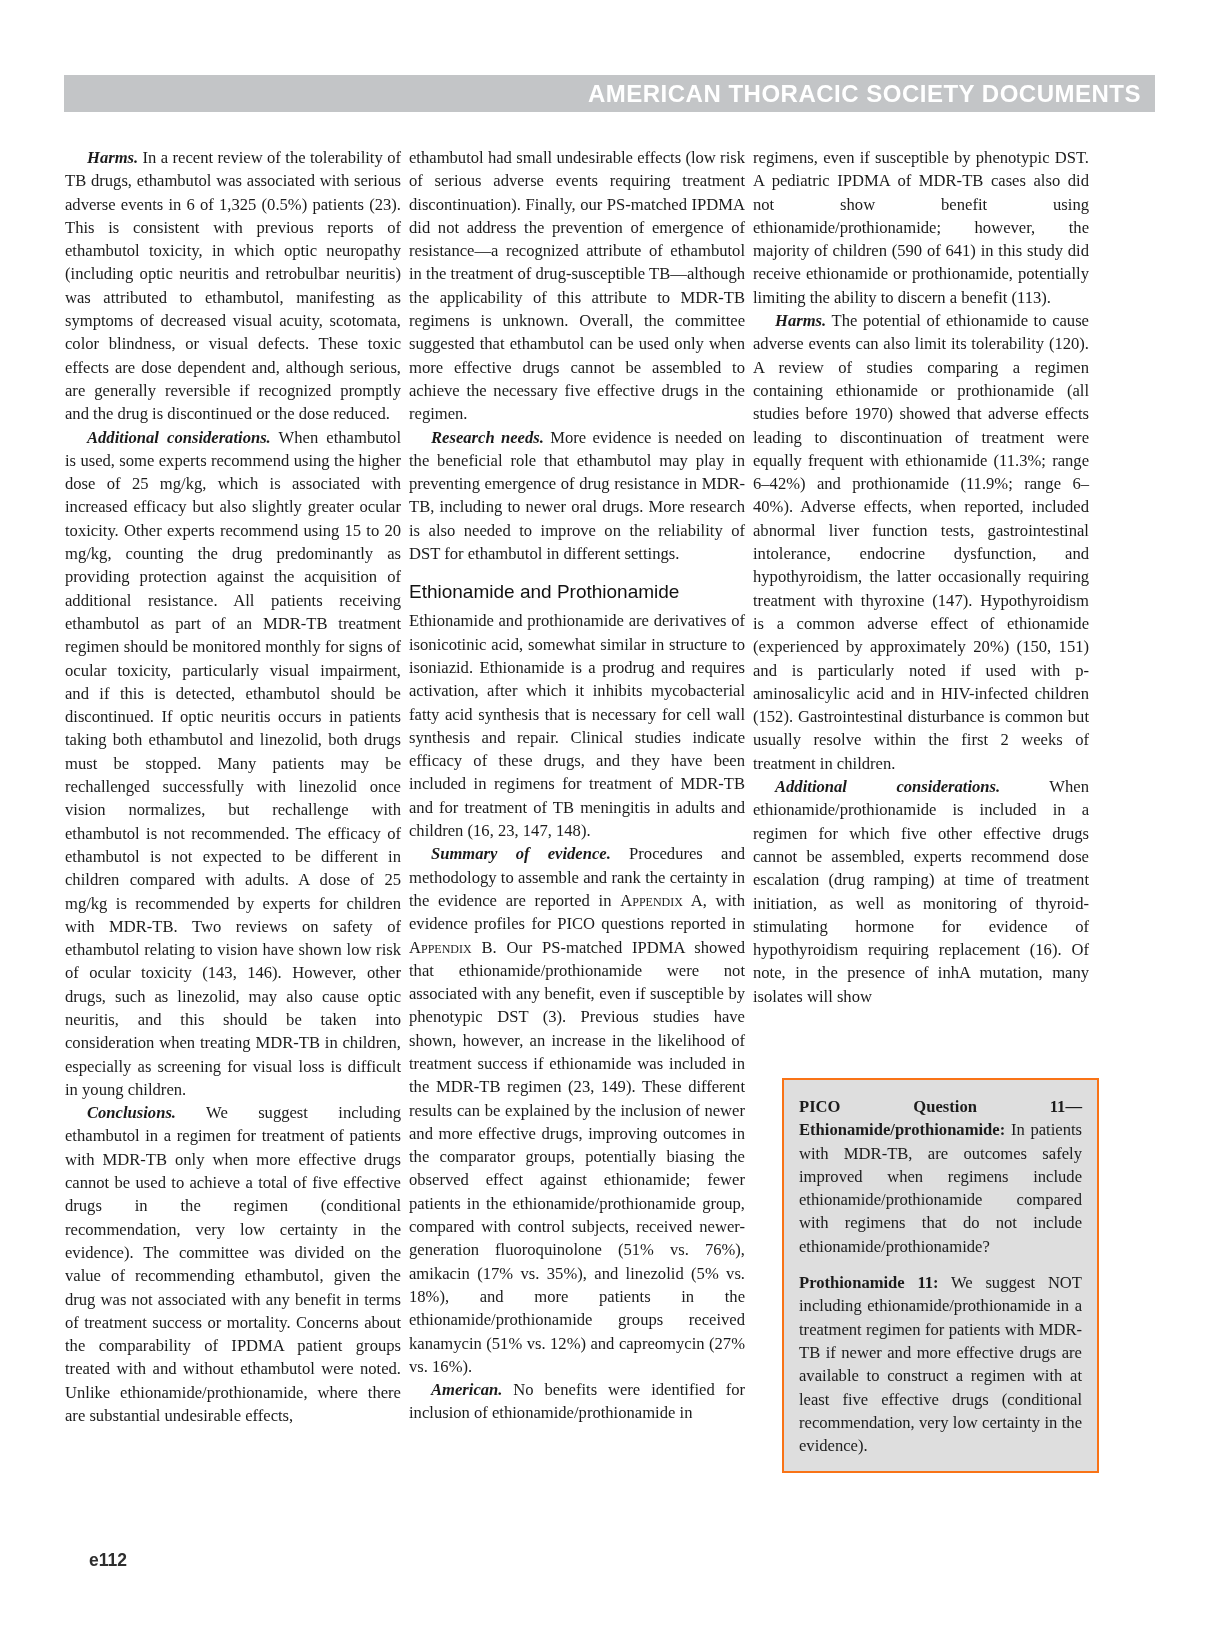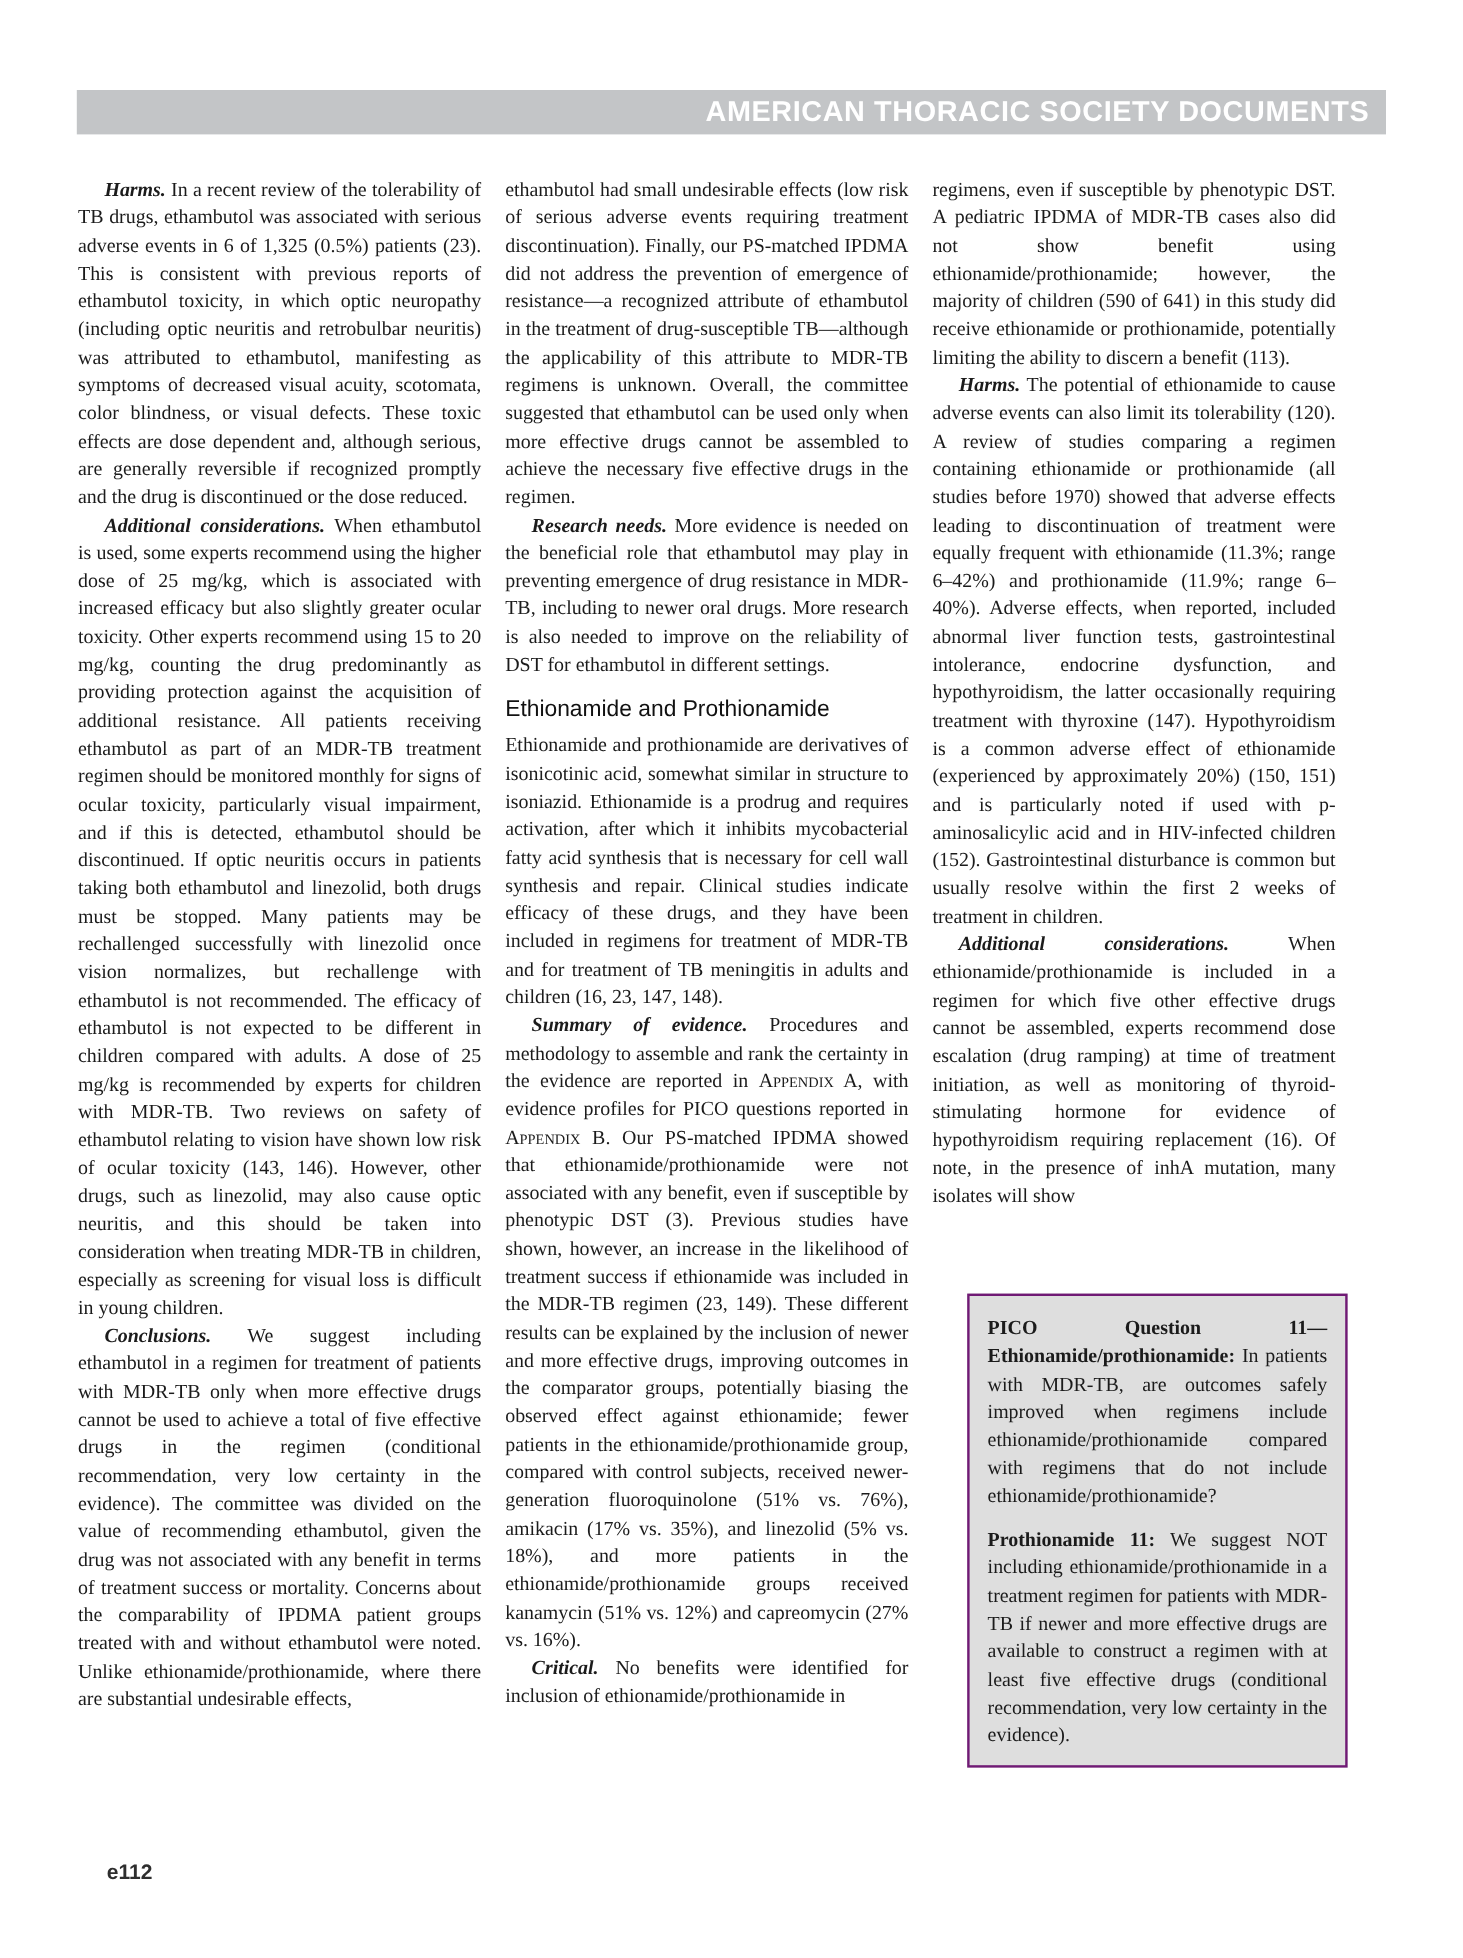--- a/index.html
+++ b/index.html
@@ -21,21 +21,21 @@
   }
   .banner-text {
     font-family: "Liberation Sans", sans-serif;
     font-weight: 700; font-size: 24px; letter-spacing: 0.5px;
     color: #ffffff; white-space: nowrap;
   }
 
   .content {
     position: absolute; top: 146px; left: 65px;
     width: 1048px;
-    display: flex; gap: 20px;
+    display: flex; gap: 8px;
   }
   .col {
     width: 336px; flex: 0 0 336px;
     font-size: 16.6px; line-height: 23.3px;
     text-align: justify;
   }
   .col p { margin: 0; }
   .col p.ind { text-indent: 22px; }
   .lead { font-weight: 700; font-style: italic; }
   .sc { font-variant: small-caps; }
@@ -45,21 +45,21 @@
     font-weight: 400; font-size: 19px; line-height: 24px;
     margin: 15px 0 5px 0; text-align: left;
     color: #111;
   }
 
   .pico-box {
     box-sizing: border-box;
     width: 317px;
     margin: 70px 0 0 29px;
     background: #dedede;
-    border: 2px solid #701a75;
+    border: 2px solid #f97316;
     padding: 15px 15px 14px 15px;
   }
   .pico-box p { margin: 0; text-align: justify; }
   .pico-box p + p { margin-top: 13px; }
   .box-lead { font-weight: 700; }
 
   .footer {
     position: absolute; top: 1550px; left: 65px; right: 64px;
     font-family: "Liberation Sans", sans-serif;
     font-size: 17px; color: #555;
@@ -97,21 +97,21 @@
       <p class="ind"><span class="lead">Additional considerations.</span><span> When ethambutol is used, some experts recommend using the higher dose of 25 mg/kg, which is associated with increased efficacy but also slightly greater ocular toxicity. Other experts recommend using 15 to 20 mg/kg, counting the drug predominantly as providing protection against the acquisition of additional resistance. All patients receiving ethambutol as part of an MDR-TB treatment regimen should be monitored monthly for signs of ocular toxicity, particularly visual impairment, and if this is detected, ethambutol should be discontinued. If optic neuritis occurs in patients taking both ethambutol and linezolid, both drugs must be stopped. Many patients may be rechallenged successfully with linezolid once vision normalizes, but rechallenge with ethambutol is not recommended. The efficacy of ethambutol is not expected to be different in children compared with adults. A dose of 25 mg/kg is recommended by experts for children with MDR-TB. Two reviews on safety of ethambutol relating to vision have shown low risk of ocular toxicity (143, 146). However, other drugs, such as linezolid, may also cause optic neuritis, and this should be taken into consideration when treating MDR-TB in children, especially as screening for visual loss is difficult in young children.</span></p>
       <p class="ind"><span class="lead">Conclusions.</span><span> We suggest including ethambutol in a regimen for treatment of patients with MDR-TB only when more effective drugs cannot be used to achieve a total of five effective drugs in the regimen (conditional recommendation, very low certainty in the evidence). The committee was divided on the value of recommending ethambutol, given the drug was not associated with any benefit in terms of treatment success or mortality. Concerns about the comparability of IPDMA patient groups treated with and without ethambutol were noted. Unlike ethionamide/prothionamide, where there are substantial undesirable effects,</span></p>
     </div>
 
     <div class="col">
       <p>ethambutol had small undesirable effects (low risk of serious adverse events requiring treatment discontinuation). Finally, our PS-matched IPDMA did not address the prevention of emergence of resistance—a recognized attribute of ethambutol in the treatment of drug-susceptible TB—although the applicability of this attribute to MDR-TB regimens is unknown. Overall, the committee suggested that ethambutol can be used only when more effective drugs cannot be assembled to achieve the necessary five effective drugs in the regimen.</p>
       <p class="ind"><span class="lead">Research needs.</span><span> More evidence is needed on the beneficial role that ethambutol may play in preventing emergence of drug resistance in MDR-TB, including to newer oral drugs. More research is also needed to improve on the reliability of DST for ethambutol in different settings.</span></p>
       <div class="sect-heading">Ethionamide and Prothionamide</div>
       <p>Ethionamide and prothionamide are derivatives of isonicotinic acid, somewhat similar in structure to isoniazid. Ethionamide is a prodrug and requires activation, after which it inhibits mycobacterial fatty acid synthesis that is necessary for cell wall synthesis and repair. Clinical studies indicate efficacy of these drugs, and they have been included in regimens for treatment of MDR-TB and for treatment of TB meningitis in adults and children (16, 23, 147, 148).</p>
       <p class="ind"><span class="lead">Summary of evidence.</span><span> Procedures and methodology to assemble and rank the certainty in the evidence are reported in </span><span class="sc">Appendix</span><span> A, with evidence profiles for PICO questions reported in </span><span class="sc">Appendix</span><span> B. Our PS-matched IPDMA showed that ethionamide/prothionamide were not associated with any benefit, even if susceptible by phenotypic DST (3). Previous studies have shown, however, an increase in the likelihood of treatment success if ethionamide was included in the MDR-TB regimen (23, 149). These different results can be explained by the inclusion of newer and more effective drugs, improving outcomes in the comparator groups, potentially biasing the observed effect against ethionamide; fewer patients in the ethionamide/prothionamide group, compared with control subjects, received newer-generation fluoroquinolone (51% vs. 76%), amikacin (17% vs. 35%), and linezolid (5% vs. 18%), and more patients in the ethionamide/prothionamide groups received kanamycin (51% vs. 12%) and capreomycin (27% vs. 16%).</span></p>
-      <p class="ind"><span class="lead">Critical.</span><span> No benefits were identified for inclusion of ethionamide/prothionamide in</span></p>
+      <p class="ind"><span class="lead">American.</span><span> No benefits were identified for inclusion of ethionamide/prothionamide in</span></p>
     </div>
 
     <div class="col">
       <p>regimens, even if susceptible by phenotypic DST. A pediatric IPDMA of MDR-TB cases also did not show benefit using ethionamide/prothionamide; however, the majority of children (590 of 641) in this study did receive ethionamide or prothionamide, potentially limiting the ability to discern a benefit (113).</p>
       <p class="ind"><span class="lead">Harms.</span><span> The potential of ethionamide to cause adverse events can also limit its tolerability (120). A review of studies comparing a regimen containing ethionamide or prothionamide (all studies before 1970) showed that adverse effects leading to discontinuation of treatment were equally frequent with ethionamide (11.3%; range 6–42%) and prothionamide (11.9%; range 6–40%). Adverse effects, when reported, included abnormal liver function tests, gastrointestinal intolerance, endocrine dysfunction, and hypothyroidism, the latter occasionally requiring treatment with thyroxine (147). Hypothyroidism is a common adverse effect of ethionamide (experienced by approximately 20%) (150, 151) and is particularly noted if used with p-aminosalicylic acid and in HIV-infected children (152). Gastrointestinal disturbance is common but usually resolve within the first 2 weeks of treatment in children.</span></p>
       <p class="ind"><span class="lead">Additional considerations.</span><span> When ethionamide/prothionamide is included in a regimen for which five other effective drugs cannot be assembled, experts recommend dose escalation (drug ramping) at time of treatment initiation, as well as monitoring of thyroid-stimulating hormone for evidence of hypothyroidism requiring replacement (16). Of note, in the presence of inhA mutation, many isolates will show</span></p>
 
       <div class="pico-box">
         <p><span class="box-lead">PICO Question 11—Ethionamide/prothionamide:</span><span> In patients with MDR-TB, are outcomes safely improved when regimens include ethionamide/prothionamide compared with regimens that do not include ethionamide/prothionamide?</span></p>
         <p><span class="box-lead">Prothionamide 11:</span><span> We suggest NOT including ethionamide/prothionamide in a treatment regimen for patients with MDR-TB if newer and more effective drugs are available to construct a regimen with at least five effective drugs (conditional recommendation, very low certainty in the evidence).</span></p>

